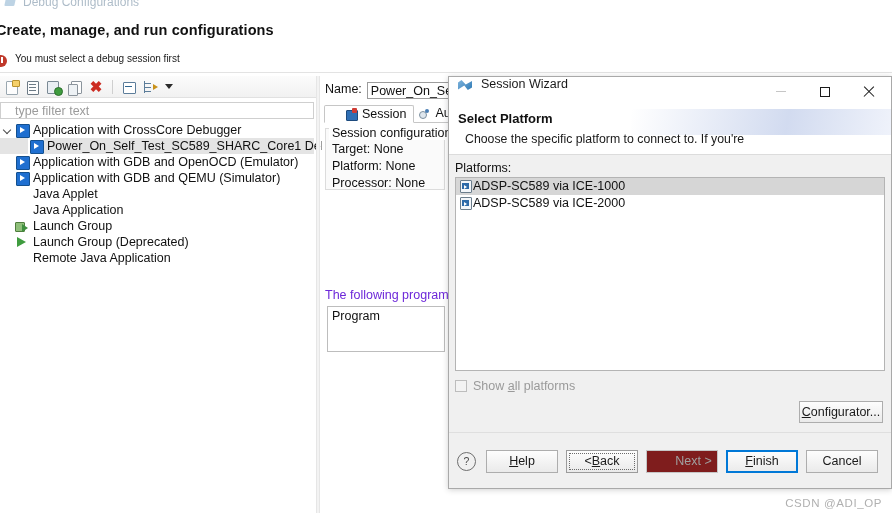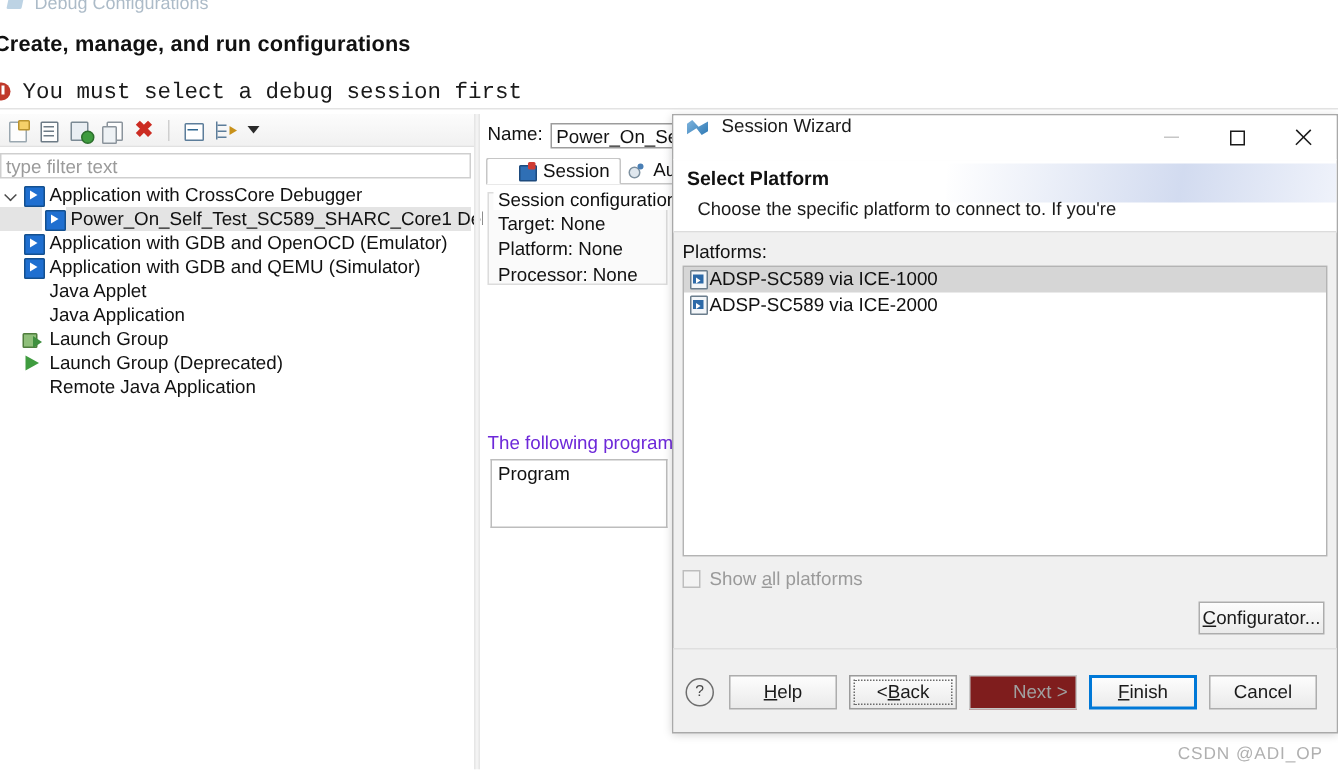--- a/index.html
+++ b/index.html
@@ -37,21 +37,21 @@
   .err-ico{
     position:relative;width:10px;height:14px;overflow:hidden;flex:none;margin-top:1px;
   }
   .err-ico:before{
     content:"";position:absolute;left:-5px;top:1px;width:12px;height:12px;border-radius:50%;
     background:#c0392b;
   }
   .err-ico:after{
     content:"";position:absolute;left:1px;top:3px;width:2px;height:6px;background:#fff;
   }
-  .hdr-msg-txt{font-size:15px;color:#1a1a1a;white-space:nowrap;font-family:Liberation Mono, monospace;}
+  .hdr-msg-txt{font-size:10px;color:#1a1a1a;white-space:nowrap;}
   .hdr-sep{position:absolute;left:0;top:72px;width:892px;height:1px;background:#e3e3e3;}
 
   
   .left{position:absolute;left:0;top:76px;width:316px;height:437px;background:#fff;}
   .tbar{
     position:absolute;left:0;top:0;width:316px;height:22px;
     background:linear-gradient(#fcfcfc,#f1f1f1);
     border-bottom:1px solid #e1e1e1;
     display:flex;align-items:center;gap:5px;padding-left:4px;box-sizing:border-box;
   }
@@ -82,21 +82,21 @@
   .tbi.tree2:after{content:"";position:absolute;left:3px;top:4px;width:6px;height:1px;background:#5c7d9a;
     box-shadow:0 4px 0 #5c7d9a,0 8px 0 #5c7d9a;}
   .tbi.tree2 i{position:absolute;right:0px;top:5px;width:0;height:0;border-left:5px solid #c8911a;
     border-top:3px solid transparent;border-bottom:3px solid transparent;}
   .tb-arrow{width:0;height:0;border-left:4px solid transparent;border-right:4px solid transparent;
     border-top:5px solid #2b2b2b;margin-left:2px;flex:none;}
 
   .filterbox{
     position:absolute;left:0;top:26px;width:314px;height:17px;
     border:1px solid #cfcfcf;background:#fff;box-sizing:border-box;
-    display:flex;align-items:center;padding-left:3px;
+    display:flex;align-items:center;padding-left:14px;
   }
   .filterbox span{color:#9b9b9b;font-size:12.5px;}
 
   .tree{position:absolute;left:0;top:46px;width:314px;}
   .trow{display:flex;align-items:center;height:16px;white-space:nowrap;}
   .trow .twist{width:14px;height:16px;position:relative;flex:none;}
   .trow .twist.open:after{
     content:"";position:absolute;left:4px;top:5px;width:5px;height:5px;
     border-right:1.4px solid #4a4a4a;border-bottom:1.4px solid #4a4a4a;
     transform:rotate(45deg);

